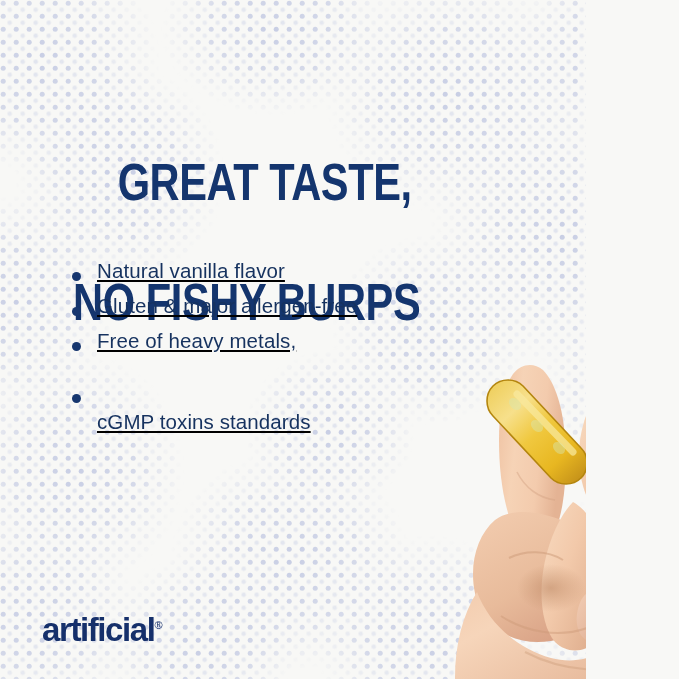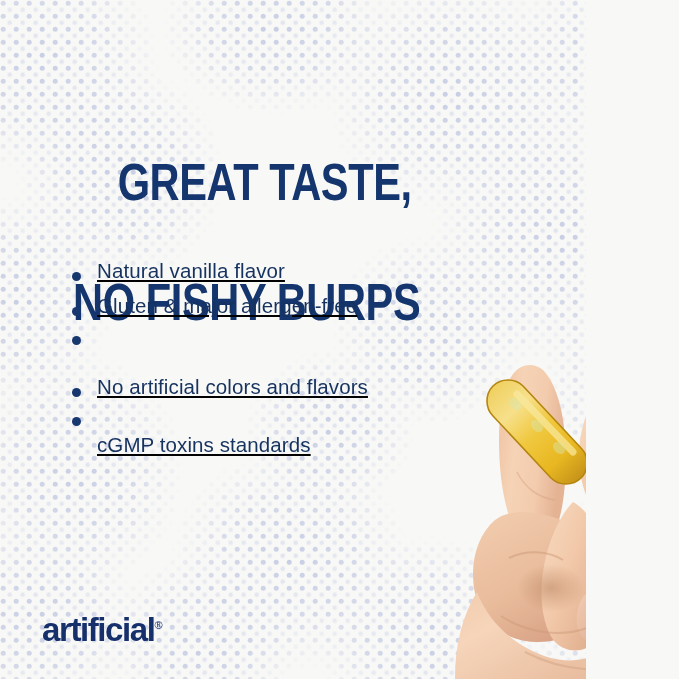--- a/index.html
+++ b/index.html
@@ -155,27 +155,24 @@
     <div class="bullet-row">
       <span class="bullet-dot"></span>
       <span class="bullet-text">Natural vanilla flavor</span>
     </div>
     <div class="bullet-row">
       <span class="bullet-dot"></span>
       <span class="bullet-text">Gluten &amp; major allergen-free</span>
     </div>
     <div class="bullet-row">
       <span class="bullet-dot"></span>
+      <span class="bullet-text">Free of heavy metals,</span>
     </div>
     <div class="bullet-row">
       <span class="bullet-dot hidden"></span>
-    </div>
-    <div class="bullet-row">
-      <span class="bullet-dot"></span>
-      <span class="bullet-text">No artificial colors and flavors</span>
     </div>
     <div class="bullet-row">
       <span class="bullet-dot"></span>
     </div>
     <div class="bullet-row">
       <span class="bullet-dot hidden"></span>
       <span class="bullet-text">cGMP toxins standards</span>
     </div>
   </div>
 

